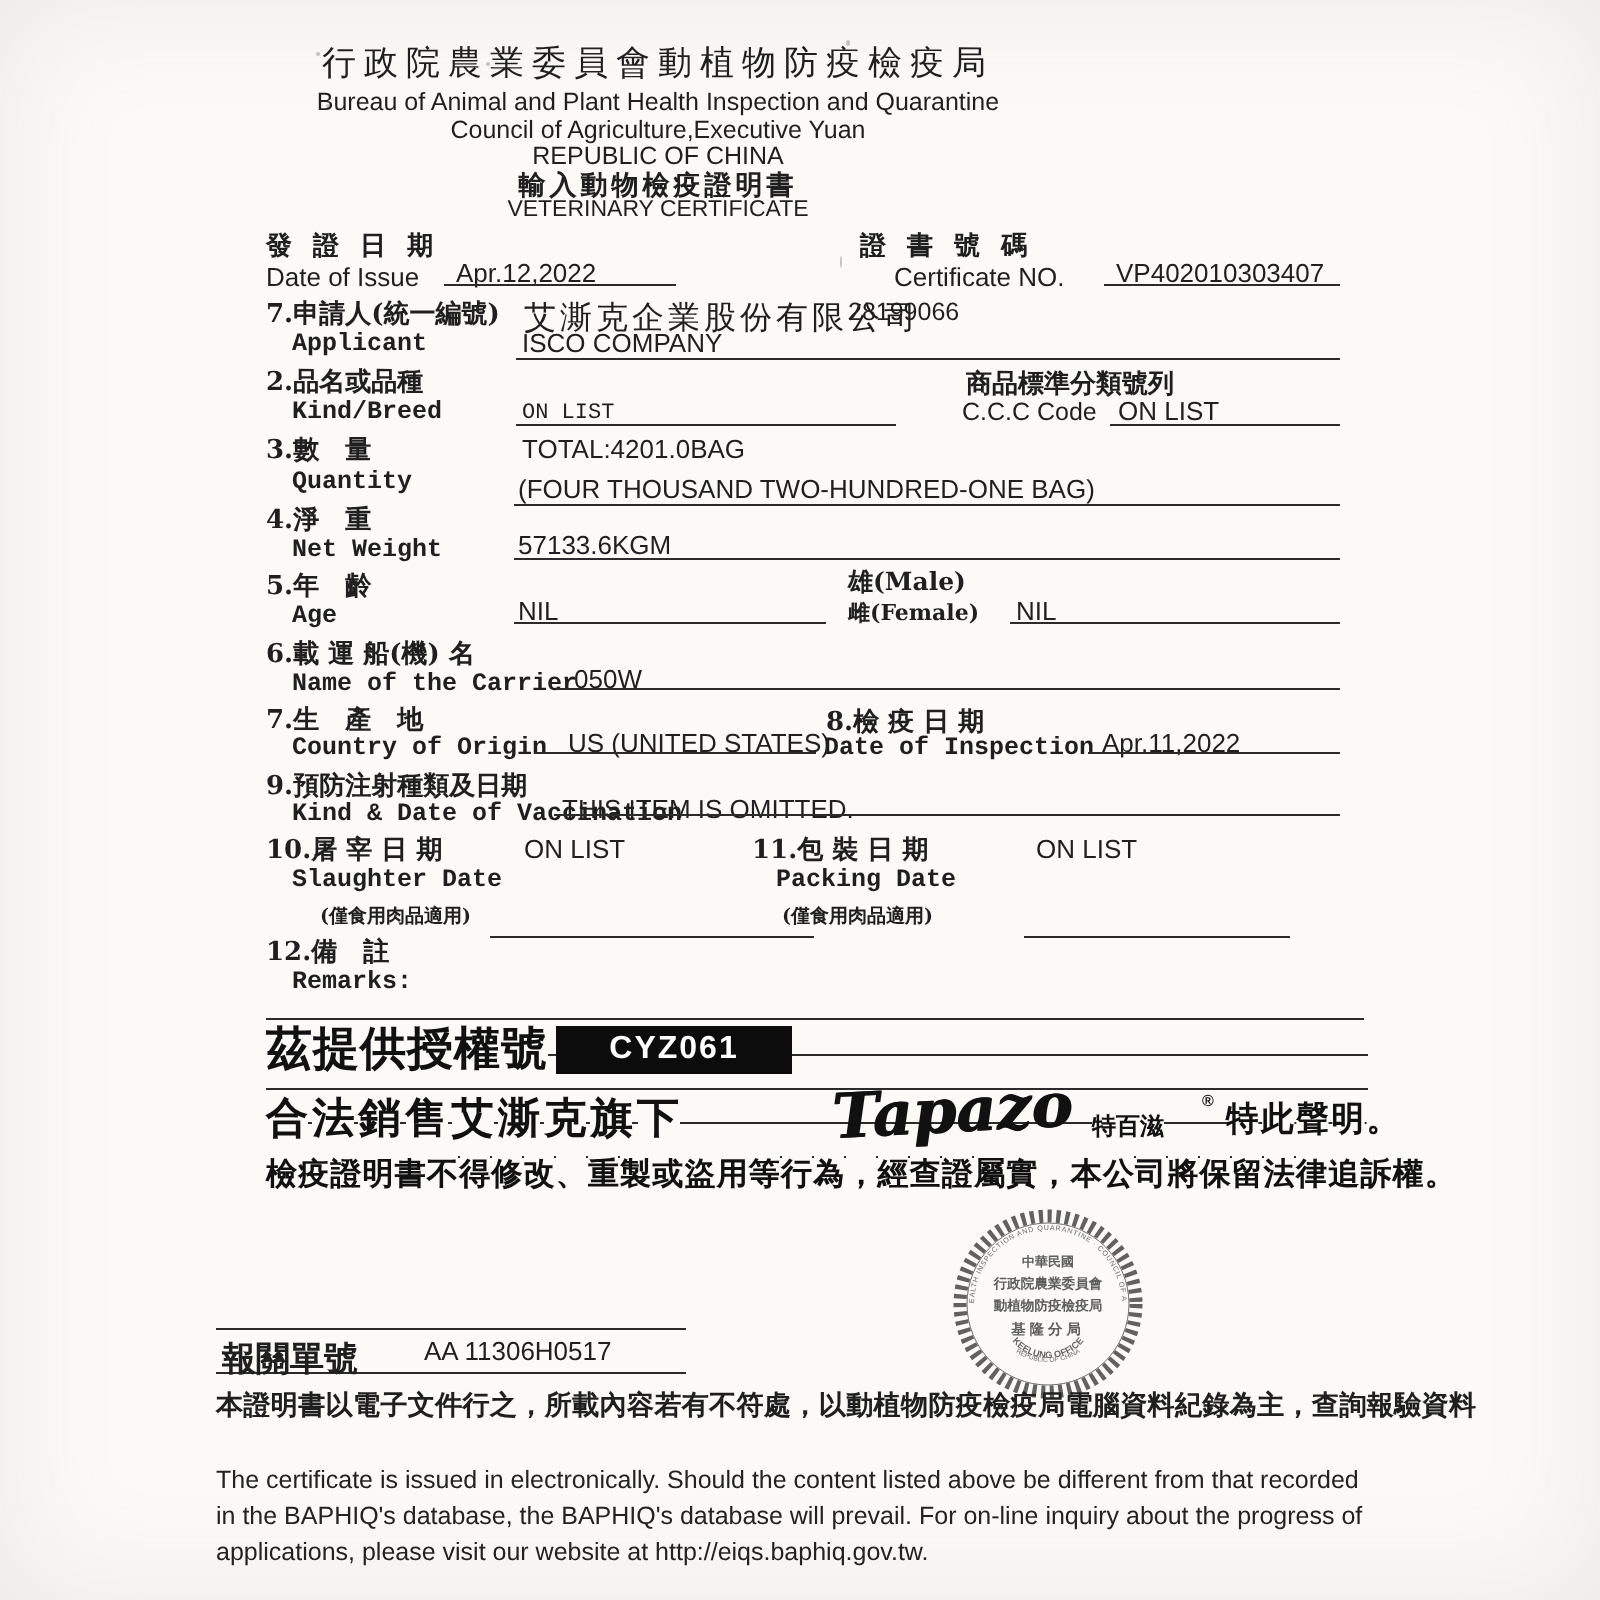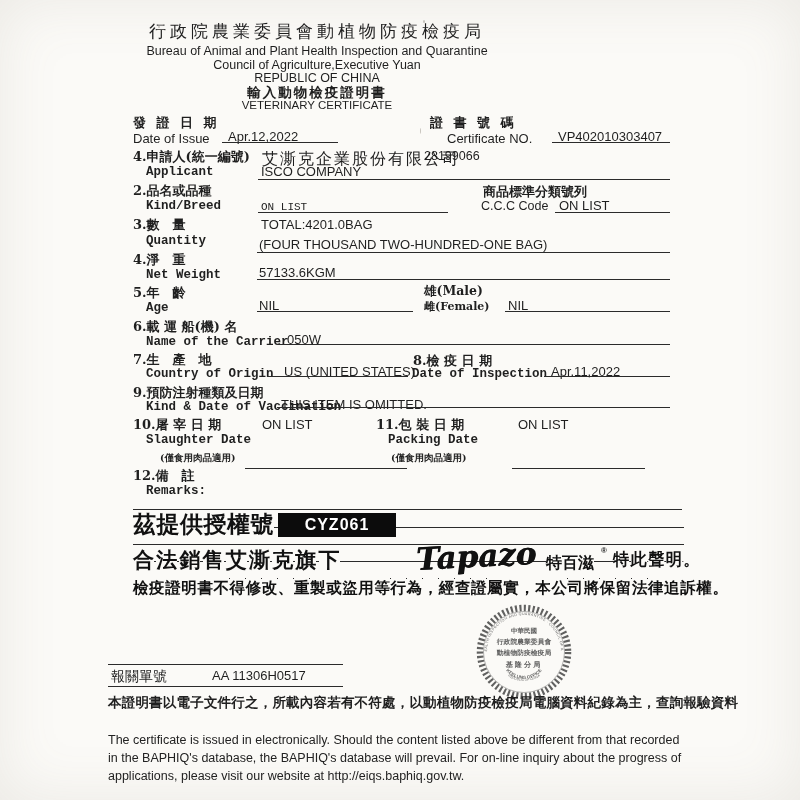--- a/index.html
+++ b/index.html
@@ -8,38 +8,38 @@
   #page {
     position:relative; width:800px; height:800px; margin:0 auto;
     background:var(--paper); color:var(--ink); overflow:hidden;
     box-shadow:inset 0 0 60px rgba(120,115,100,.12);
   }
   .abs { position:absolute; white-space:nowrap; }
   .zh  { font-family:"DejaVu Serif","Liberation Serif",serif; }
   .zh-label { font-weight:600; font-size:13px; }
   .mono { font-family:"Liberation Mono",monospace; font-weight:700; font-size:12.5px; }
   .sans { font-family:"Liberation Sans",sans-serif; font-size:13px; }
-  .center { left:0; width:634px; text-align:center; }
+  .center { left:12px; width:634px; text-align:center; }
   .rule { position:absolute; height:1.3px; background:var(--rule); }
   .speck { position:absolute; background:#9a968c; border-radius:50%; opacity:.55; }
 
   
   .stamp { font-weight:700; color:#111; }
   .auth-label { font-size:23px; background:var(--paper); line-height:27px; letter-spacing:.5px; }
   .auth-box { background:#0c0c0c; color:#fff; font-size:16px; font-weight:700;
               letter-spacing:1px; width:118px; text-align:center; line-height:24px; }
   .char-split span { display:inline-block; background:var(--paper); }
   .row2 span { line-height:28px; }
   .row2-left { font-size:21px; }
   .row2-left span { margin-right:2.2px; }
   .row2-right { font-size:17px; transform:scaleX(.95); transform-origin:left; }
   .row2-right span { margin-right:1.5px; }
   .brand { font-family:"DejaVu Serif",serif; font-style:italic; font-weight:700;
            font-size:31px; transform:rotate(-3deg); text-shadow:.6px 0 0 #111; }
-  .brand-zh { font-size:16px; line-height:26px; background:var(--paper); }
+  .brand-zh { font-size:12px; line-height:26px; background:var(--paper); }
   .row3 { font-size:15.5px; }
   .row3 span { line-height:21px; margin-right:.6px; }
   .footer-zh { font-weight:700; font-size:13.5px; letter-spacing:.2px; }
   .footer-en { font-size:12.5px; color:#222; }
 </style>
 </head>
 <body>
 
 <div id="page">
 
@@ -56,21 +56,21 @@
   <div class="abs center zh" style="top:84px;font-size:13.5px;letter-spacing:2px;font-weight:600">輸入動物檢疫證明書</div>
   <div class="abs center sans" style="top:99px;font-size:11.5px">VETERINARY CERTIFICATE</div>
 
   <div class="abs zh zh-label" style="left:133px;top:114px;letter-spacing:3px">發 證 日 期</div>
   <div class="abs sans" style="left:133px;top:131px">Date of Issue</div>
   <div class="abs sans" style="left:228px;top:129px">Apr.12,2022</div>
   <div class="abs zh zh-label" style="left:430px;top:114px;letter-spacing:3px">證 書 號 碼</div>
   <div class="abs sans" style="left:447px;top:131px">Certificate NO.</div>
   <div class="abs sans" style="left:558px;top:129px">VP402010303407</div>
 
-  <div class="abs zh zh-label" style="left:133px;top:148px">4.申請人(統一編號)</div>
+  <div class="abs zh zh-label" style="left:133px;top:148px">7.申請人(統一編號)</div>
   <div class="abs zh" style="left:262px;top:149px;font-size:16px;letter-spacing:2px">艾澌克企業股份有限公司</div>
   <div class="abs sans" style="left:424px;top:149px;font-size:12.5px">28199066</div>
   <div class="abs mono" style="left:146px;top:165px">Applicant</div>
   <div class="abs sans" style="left:261px;top:164px">ISCO COMPANY</div>
 
   <div class="abs zh zh-label" style="left:133px;top:182px">2.品名或品種</div>
   <div class="abs zh zh-label" style="left:483px;top:183px">商品標準分類號列</div>
   <div class="abs mono" style="left:146px;top:199px">Kind/Breed</div>
   <div class="abs mono" style="left:261px;top:201px;font-size:11px;font-weight:400">ON LIST</div>
   <div class="abs sans" style="left:481px;top:199px;font-size:12.5px">C.C.C Code</div>
@@ -171,21 +171,21 @@
       <text y="15" font-size="7.2" letter-spacing="2">基隆分局</text>
     </g>
     <text font-size="4.6" fill="#4f4f4f" font-weight="bold" font-family="Liberation Sans, sans-serif">
       <textPath href="#arcOffice" startOffset="50%" text-anchor="middle">KEELUNG OFFICE</textPath>
     </text>
     <text font-size="3.4" fill="#5a5a5a" font-family="Liberation Sans, sans-serif">
       <textPath href="#ringBottom" startOffset="50%" text-anchor="middle">REPUBLIC OF CHINA</textPath>
     </text>
   </svg>
 
-  <div class="abs zh" style="left:111px;top:668px;font-size:14px;font-weight:400">報關單號</div>
+  <div class="abs zh" style="left:111px;top:668px;font-size:17px;font-weight:700">報關單號</div>
   <div class="abs sans" style="left:212px;top:668px;font-size:13px">AA 11306H0517</div>
 
   <div class="abs zh footer-zh" style="left:108px;top:694px">本證明書以電子文件行之，所載內容若有不符處，以動植物防疫檢疫局電腦資料紀錄為主，查詢報驗資料</div>
   <div class="abs footer-en" style="left:108px;top:733px">The certificate is issued in electronically. Should the content listed above be different from that recorded</div>
   <div class="abs footer-en" style="left:108px;top:751px">in the BAPHIQ's database, the BAPHIQ's database will prevail. For on-line inquiry about the progress of</div>
   <div class="abs footer-en" style="left:108px;top:769px">applications, please visit our website at http://eiqs.baphiq.gov.tw.</div>
 
 </div>
 
 </body></html>

